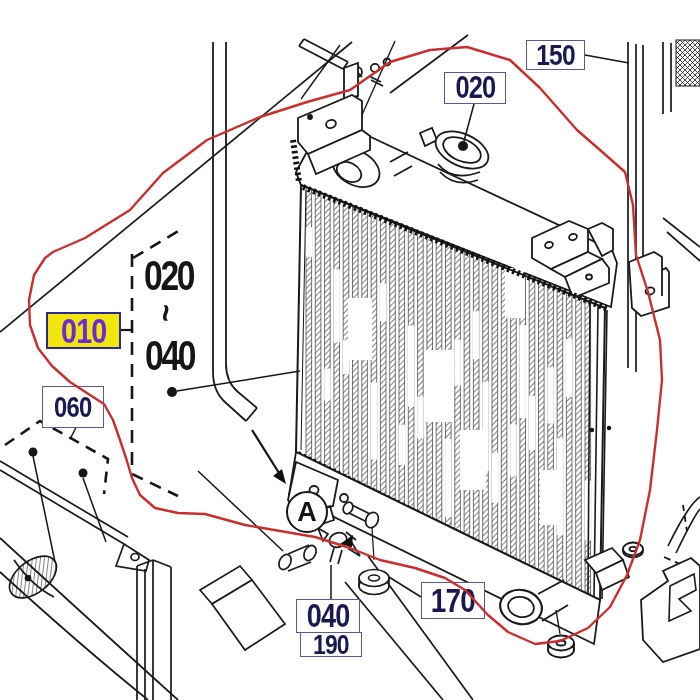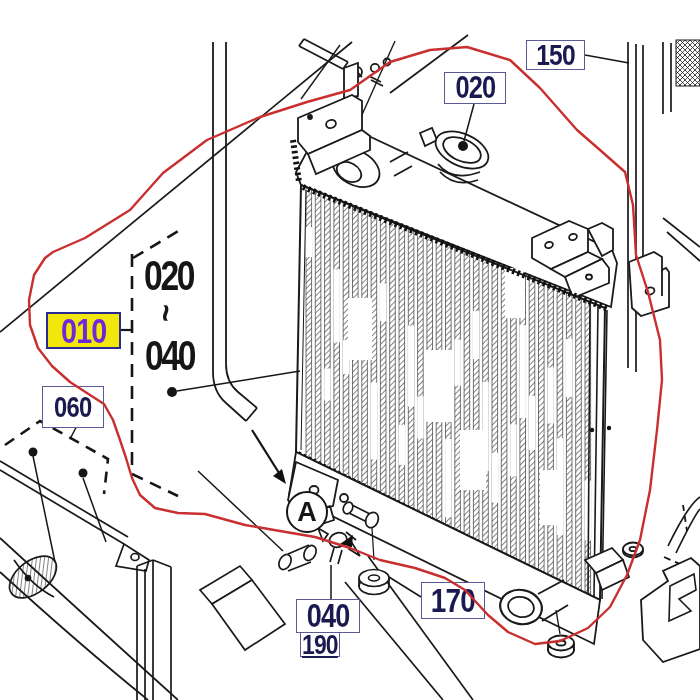--- a/index.html
+++ b/index.html
@@ -293,21 +293,21 @@
 
 <div class="callout" style="left:42px;top:386px;width:62px;height:42px;font-size:29px;">
   <span>060</span>
     </div>
 
 
 <div class="callout" style="left:296px;top:599px;width:64px;height:34px;font-size:33px;">
   <span>040</span>
     </div>
 
-<div class="callout" style="left:300px;top:632px;width:40px;height:25px;font-size:28px;text-decoration:underline;">
+<div class="callout" style="left:300px;top:632px;width:62px;height:25px;font-size:28px;">
   <span>190</span>
     </div>
 
 <div class="callout" style="left:421px;top:582px;width:64px;height:37px;font-size:34px;">
   <span>170</span>
     </div>
 
 <div class="rangetxt" style="left:138px;top:252px;font-size:42px;">
   <span>020</span></div>
 <div class="rangetxt tilde" style="left:158px;top:292px;font-size:34px;">

